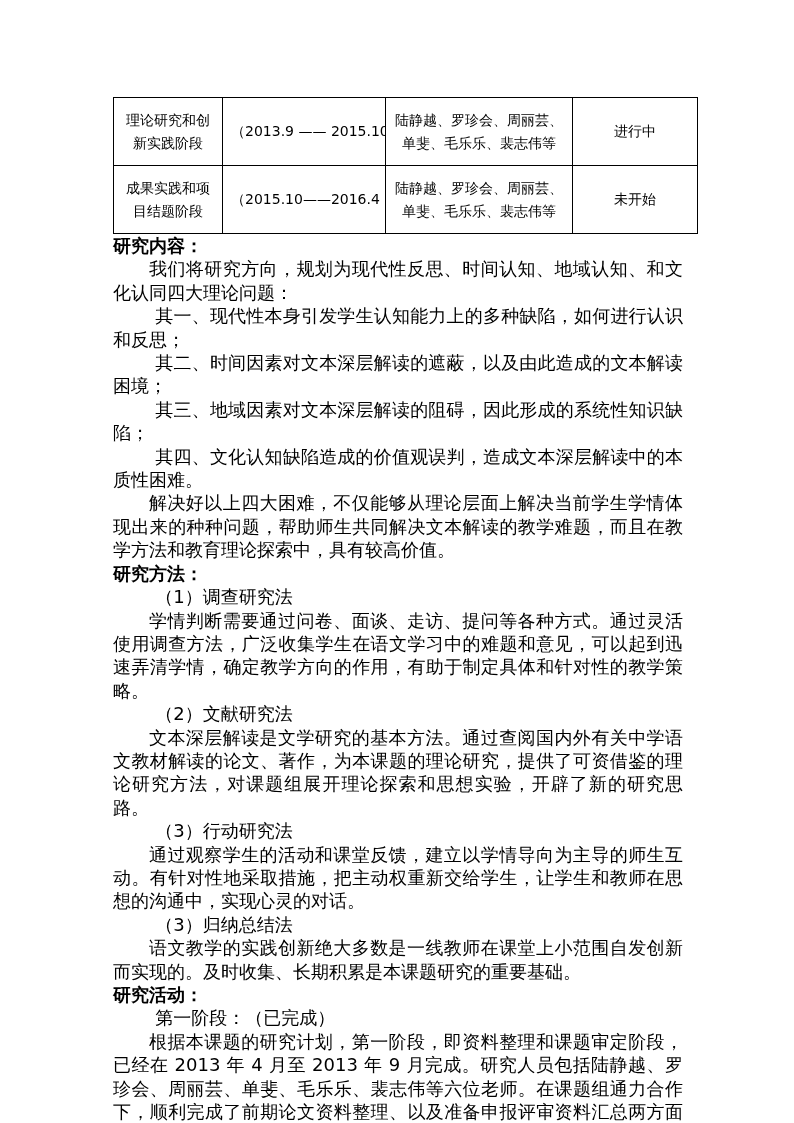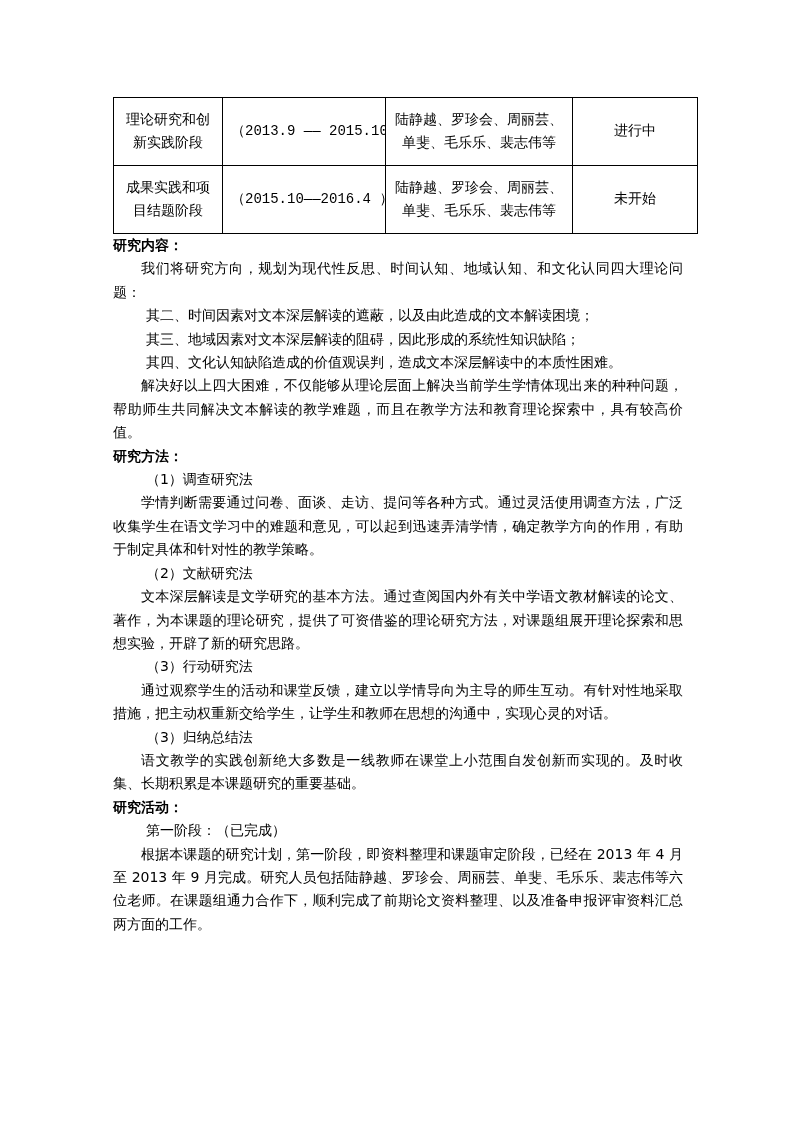--- a/index.html
+++ b/index.html
@@ -24,29 +24,29 @@
   table.phase-table td {
     border: 1px solid #000000;
     text-align: center;
     vertical-align: middle;
     font-size: 14px;
     line-height: 23px;
     padding: 2px 8px;
     box-sizing: border-box;
     overflow: hidden;
   }
-  table.phase-table tr { height: 68px; font-family: Liberation Mono, monospace; }
+  table.phase-table tr { height: 68px; }
   td.col-phase   { width: 109px; }
   td.col-period  { width: 163px; white-space: nowrap; padding: 2px 2px; }
   td.col-members { width: 187px; }
   td.col-status  { width: 125px; }
   
   #sections p {
     margin: 0;
-    font-size: 14px;
+    font-size: 18px;
     line-height: 23.4px;
     text-align: justify;
   }
   .section-heading {
     font-weight: bold;
     text-indent: 0;
   }
   .sec-research-content   .section-heading { margin-top: 22px; }
   .sec-research-methods   .section-heading { margin-top: 12px; }
   .sec-research-activities .section-heading { margin-top: 15px; }
@@ -72,20 +72,21 @@
           <td class="col-period">（2015.10——2016.4 ）</td>
           <td class="col-members">陆静越、罗珍会、周丽芸、单斐、毛乐乐、裴志伟等</td>
           <td class="col-status">未开始</td>
         </tr>
       </tbody>
   </table>
   <div id="sections">
       <section class="sec-research-content">
         <p class="section-heading">研究内容：</p>
         <p class="k-body">我们将研究方向，规划为现代性反思、时间认知、地域认知、和文化认同四大理论问题：</p>
+        <p class="k-item">其一、现代性本身引发学生认知能力上的多种缺陷，如何进行认识和反思；</p>
         <p class="k-item">其二、时间因素对文本深层解读的遮蔽，以及由此造成的文本解读困境；</p>
         <p class="k-item">其三、地域因素对文本深层解读的阻碍，因此形成的系统性知识缺陷；</p>
         <p class="k-item">其四、文化认知缺陷造成的价值观误判，造成文本深层解读中的本质性困难。</p>
         <p class="k-body">解决好以上四大困难，不仅能够从理论层面上解决当前学生学情体现出来的种种问题，帮助师生共同解决文本解读的教学难题，而且在教学方法和教育理论探索中，具有较高价值。</p>
       </section>
       <section class="sec-research-methods">
         <p class="section-heading">研究方法：</p>
         <p class="k-item">（1）调查研究法</p>
         <p class="k-body">学情判断需要通过问卷、面谈、走访、提问等各种方式。通过灵活使用调查方法，广泛收集学生在语文学习中的难题和意见，可以起到迅速弄清学情，确定教学方向的作用，有助于制定具体和针对性的教学策略。</p>
         <p class="k-item">（2）文献研究法</p>

